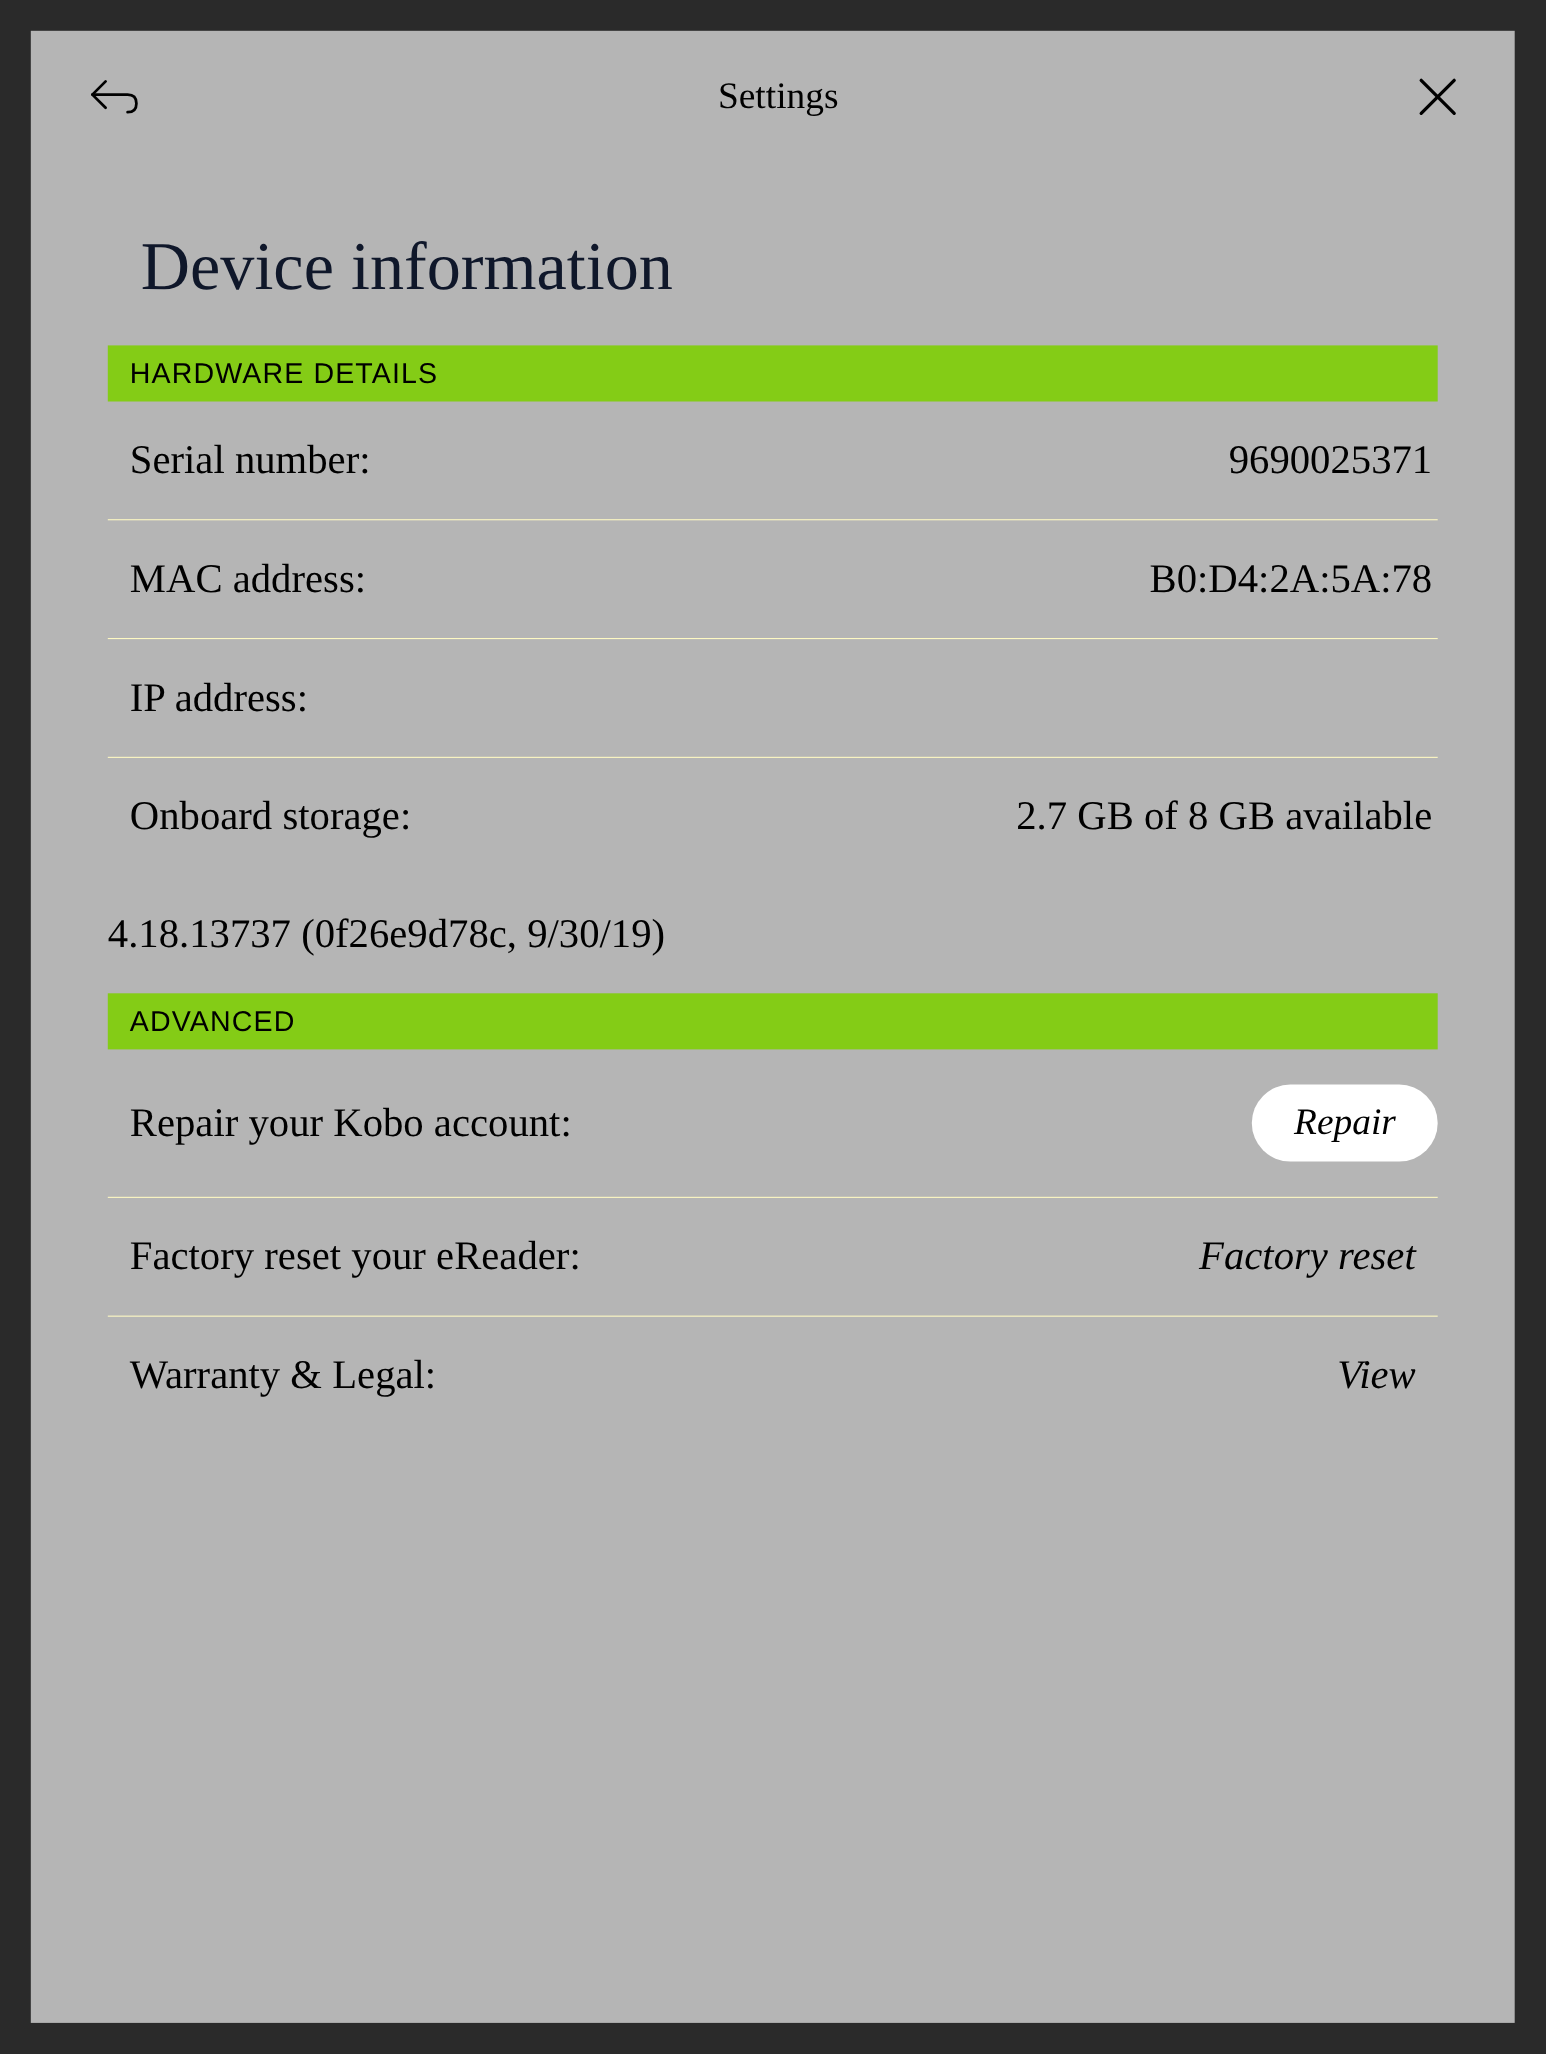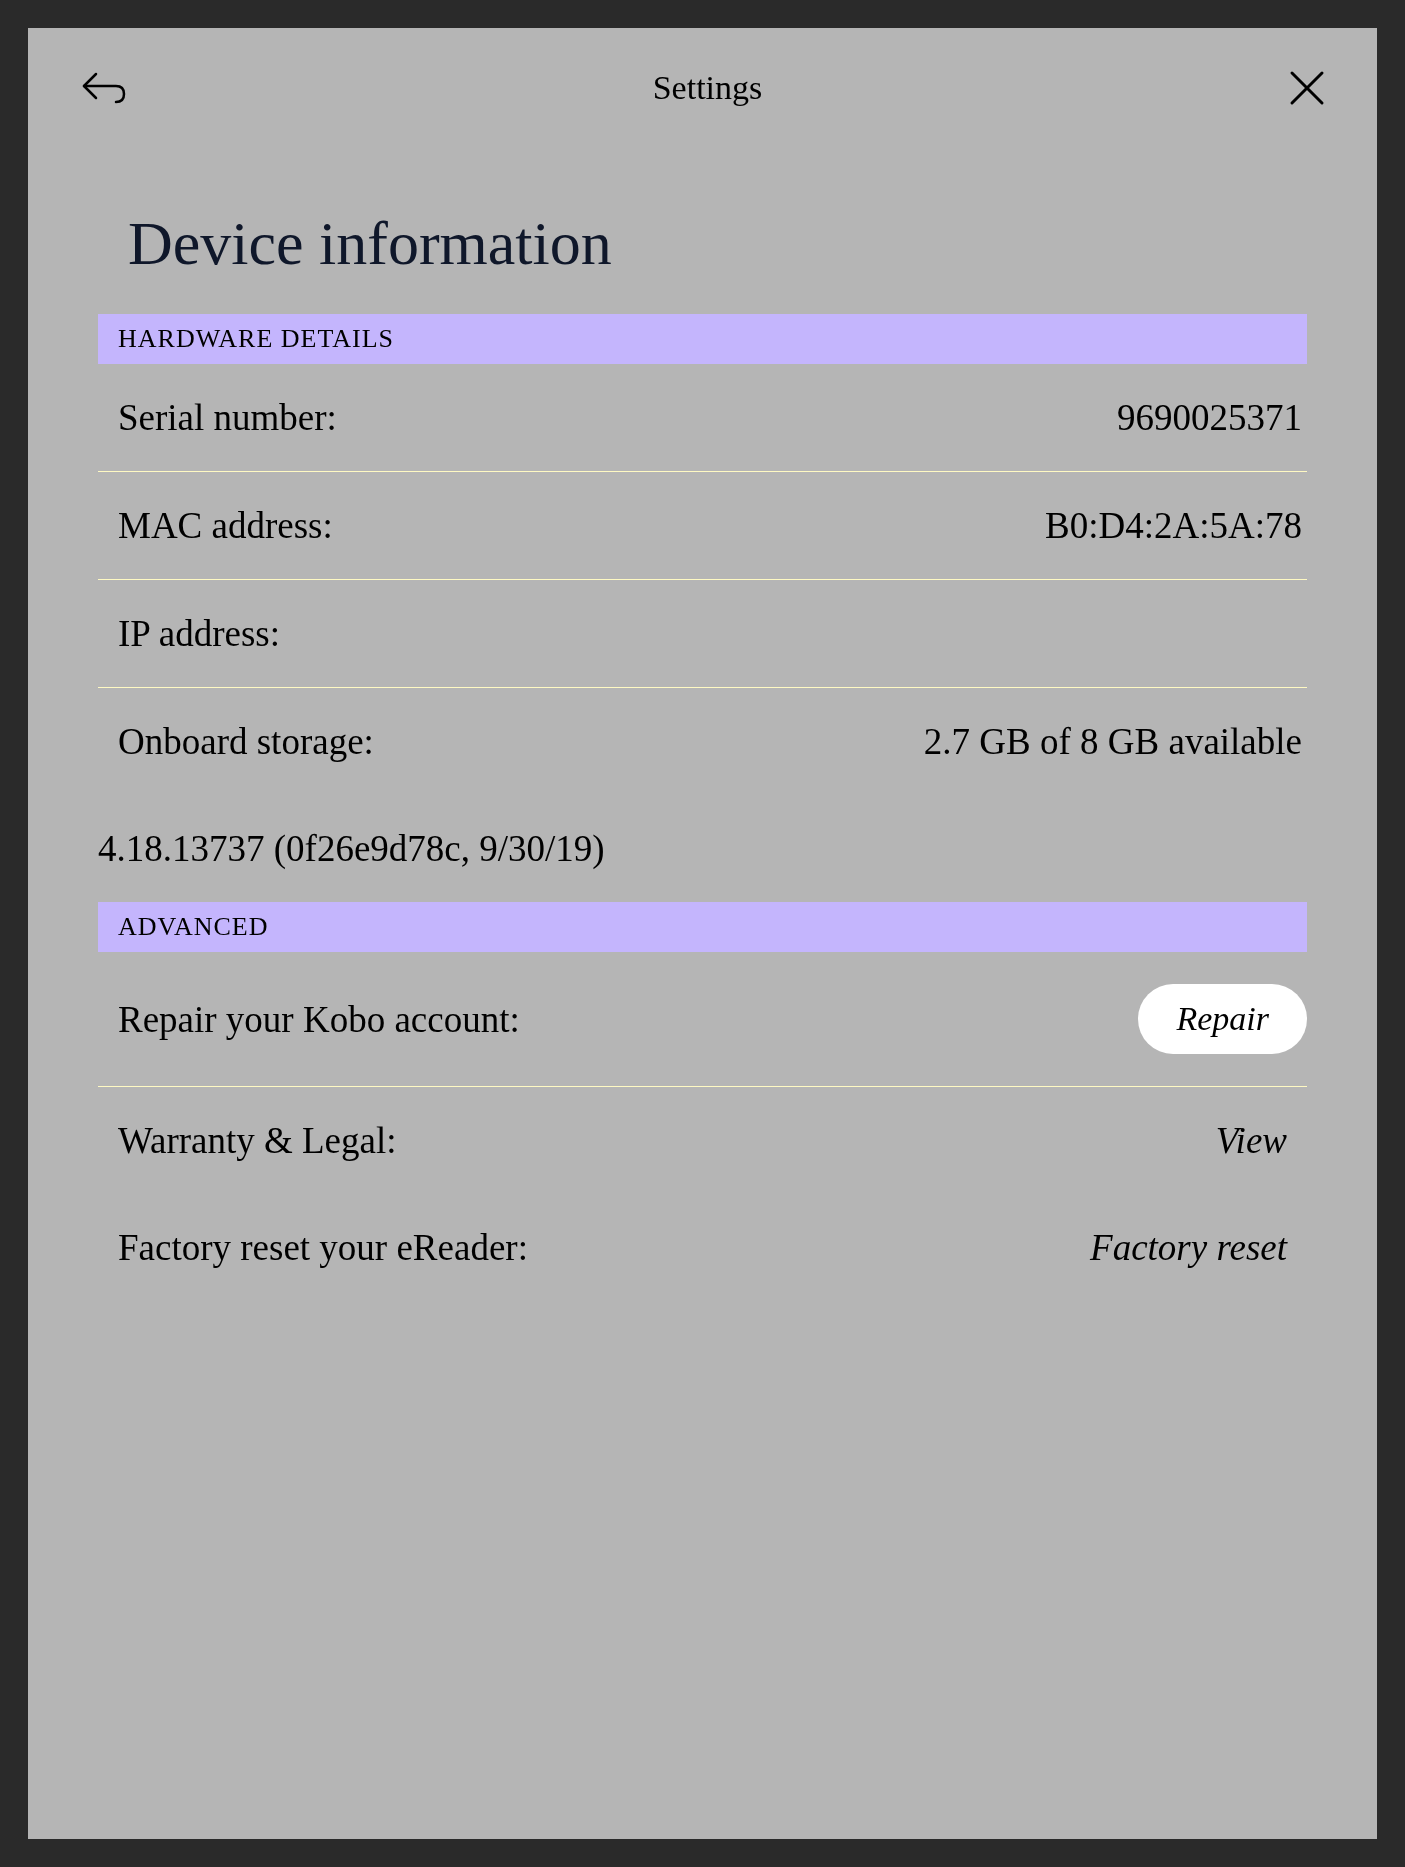--- a/index.html
+++ b/index.html
@@ -55,24 +55,24 @@
     .page-title {
       font-size: 62px;
       color: #0f172a;
       font-weight: normal;
       margin-top: 70px;
       margin-bottom: 35px;
       padding-left: 30px;
     }
     
     .section-header {
-      background-color: #c4b5fd;
+      background-color: #84cc16;
       padding: 10px 20px;
       font-size: 26px;
-      font-family: Liberation Serif, serif;
+      font-family: Liberation Sans, sans-serif;
       color: #000;
       letter-spacing: 1px;
       font-weight: normal;
     }
     
     .row {
       display: flex;
       justify-content: space-between;
       align-items: center;
       padding: 32px 0;
@@ -171,25 +171,25 @@
       <span class="row-value">4.18.13737 (0f26e9d78c, 9/30/19)</span>
     </div>
 
     <div class="section-header">ADVANCED</div>
 
     <div class="row">
       <span class="row-label">Repair your Kobo account:</span>
       <button class="action-button">Repair</button>
     </div>
 
+    <div class="row">
+      <span class="row-label">Factory reset your eReader:</span>
+      <span class="action-text">Factory reset</span>
+    </div>
+
     <div class="row section-last-row">
       <span class="row-label">Warranty &amp; Legal:</span>
       <span class="action-text">View</span>
-    </div>
-
-    <div class="row">
-      <span class="row-label">Factory reset your eReader:</span>
-      <span class="action-text">Factory reset</span>
     </div>
 
   </div>
 
 </div>
 
 </body></html>

